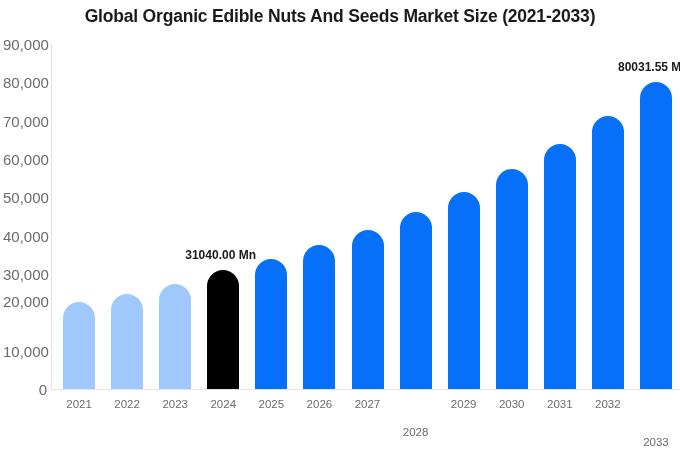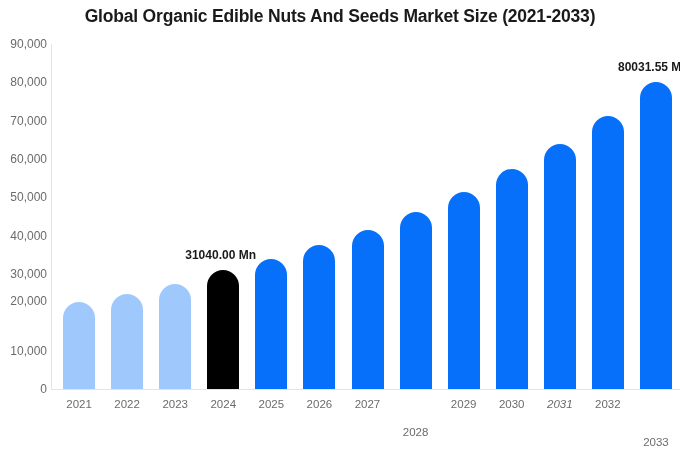--- a/index.html
+++ b/index.html
@@ -56,21 +56,21 @@
     height: 1px;
     background: #e4e4e4;
   }
 
   
   .y-tick {
     position: absolute;
     right: 0;
     width: 44px;
     text-align: right;
-    font-size: 12px;
+    font-size: 15px;
     color: #6b6b6b;
     transform: translateY(-50%);
     white-space: nowrap;
   }
   .y-ticks-wrap {
     position: absolute;
     left: 0;
     top: 0;
     width: 47px;
     height: 450px;
@@ -169,21 +169,21 @@
       <div class="x-tick" style="left: 295.385px; width: 48.0769px;">2026</div>
       <div class="bar" title="2027: 41500" style="left: 351.5px; top: 229.917px; width: 32px; height: 159.083px; background: rgb(6, 112, 250);"></div>
       <div class="x-tick" style="left: 343.462px; width: 48.0769px;">2027</div>
       <div class="bar" title="2028: 46200" style="left: 399.577px; top: 211.9px; width: 32px; height: 177.1px; background: rgb(6, 112, 250);"></div>
       <div class="x-tick" style="left: 391.538px; width: 48.0769px; margin-top: 28px;">2028</div>
       <div class="bar" title="2029: 51400" style="left: 447.654px; top: 191.967px; width: 32px; height: 197.033px; background: rgb(6, 112, 250);"></div>
       <div class="x-tick" style="left: 439.615px; width: 48.0769px;">2029</div>
       <div class="bar" title="2030: 57500" style="left: 495.731px; top: 168.583px; width: 32px; height: 220.417px; background: rgb(6, 112, 250);"></div>
       <div class="x-tick" style="left: 487.692px; width: 48.0769px;">2030</div>
       <div class="bar" title="2031: 63900" style="left: 543.808px; top: 144.05px; width: 32px; height: 244.95px; background: rgb(6, 112, 250);"></div>
-      <div class="x-tick" style="left: 535.769px; width: 48.0769px; font-style: italic;">2031</div>
+      <div class="x-tick" style="left: 535.769px; width: 48.0769px;">2031</div>
       <div class="bar" title="2032: 71300" style="left: 591.885px; top: 115.683px; width: 32px; height: 273.317px; background: rgb(6, 112, 250);"></div>
       <div class="x-tick" style="left: 583.846px; width: 48.0769px;">2032</div>
       <div class="bar" title="2033: 80031.55" style="left: 639.962px; top: 82.2124px; width: 32px; height: 306.788px; background: rgb(6, 112, 250);"></div>
       <div class="x-tick" style="left: 631.923px; width: 48.0769px; margin-top: 38px;">2033</div>
       <div class="value-label" style="top: 248.013px; left: 185.269px;">31040.00 Mn</div>
       <div class="value-label" style="top: 60.2124px; left: 617.962px;">80031.55 M</div>
     </div>
 
 
 </div>

